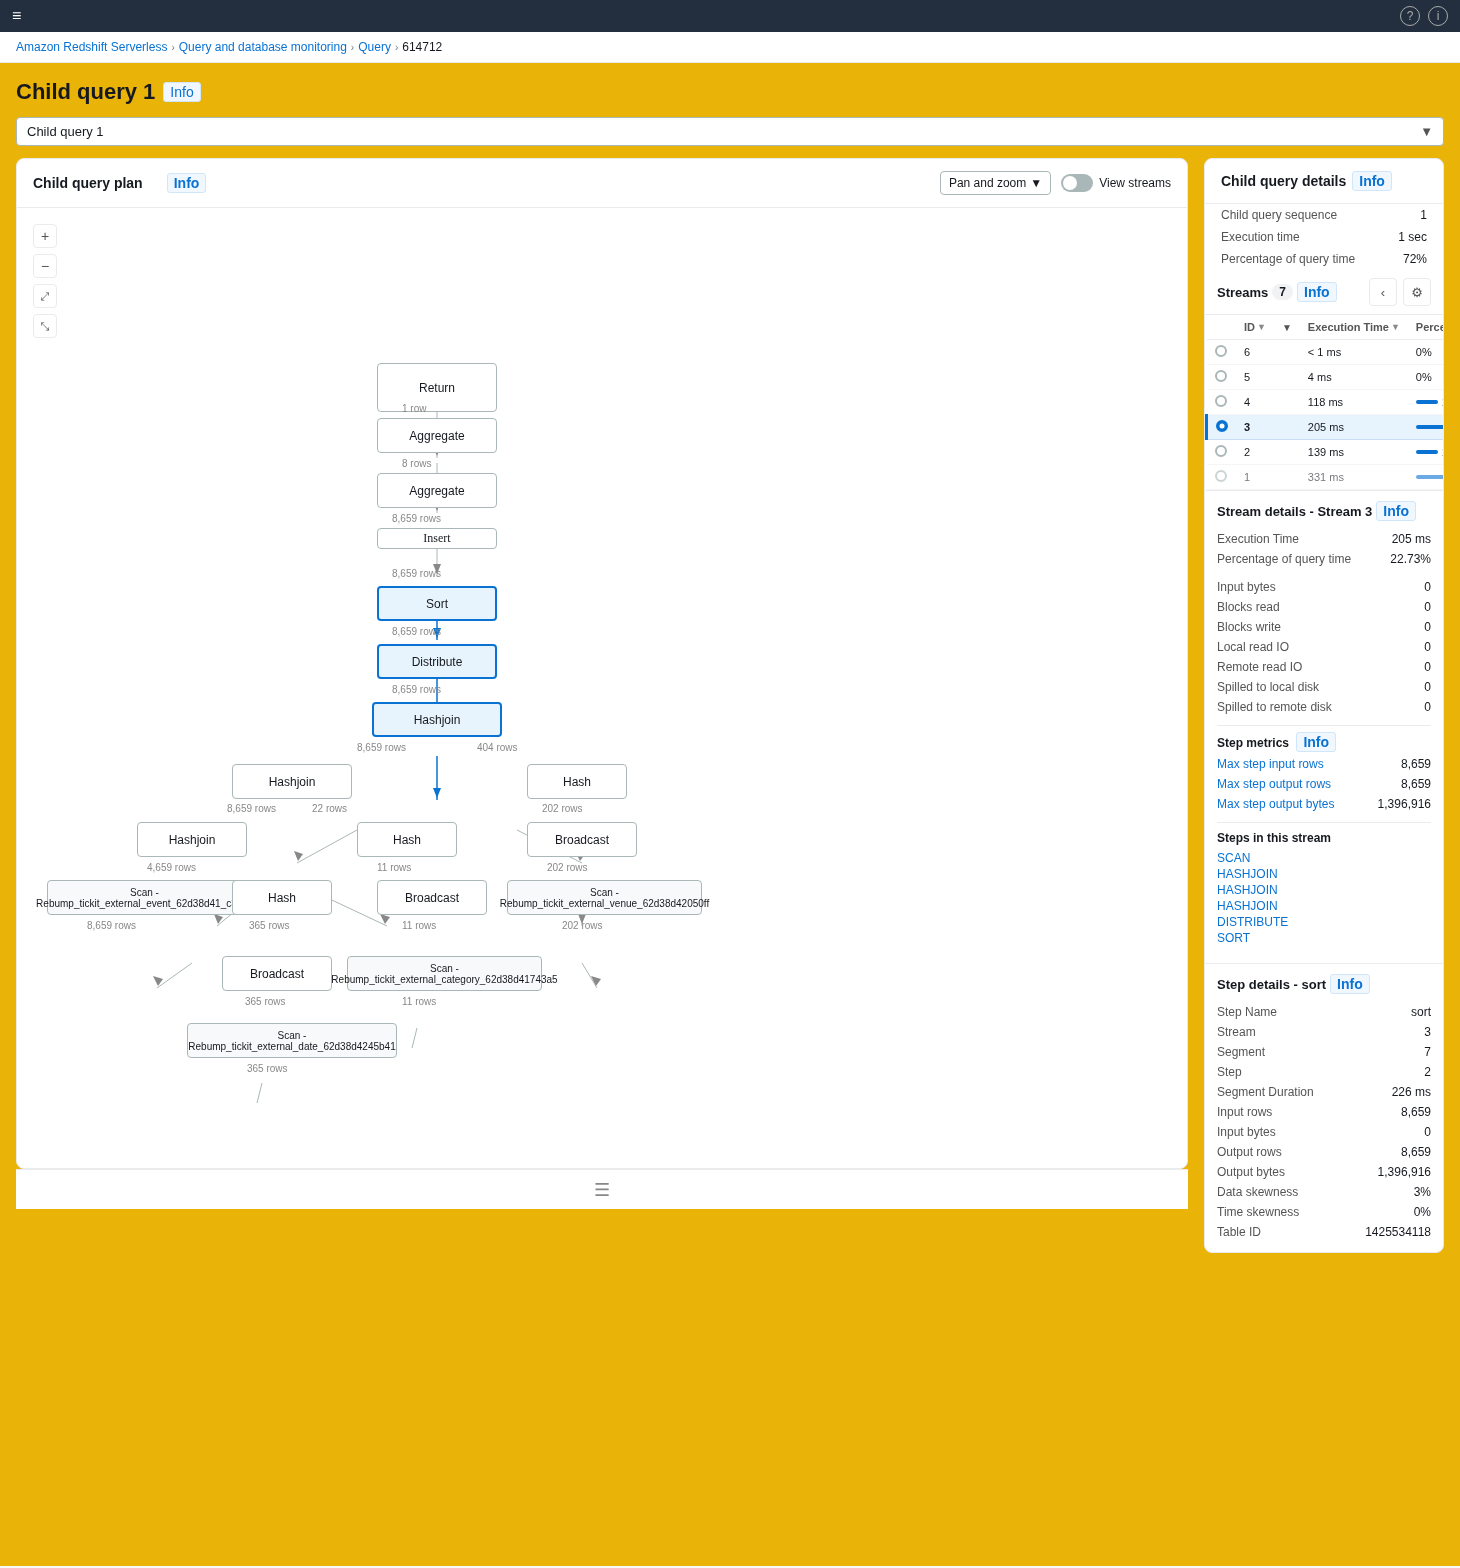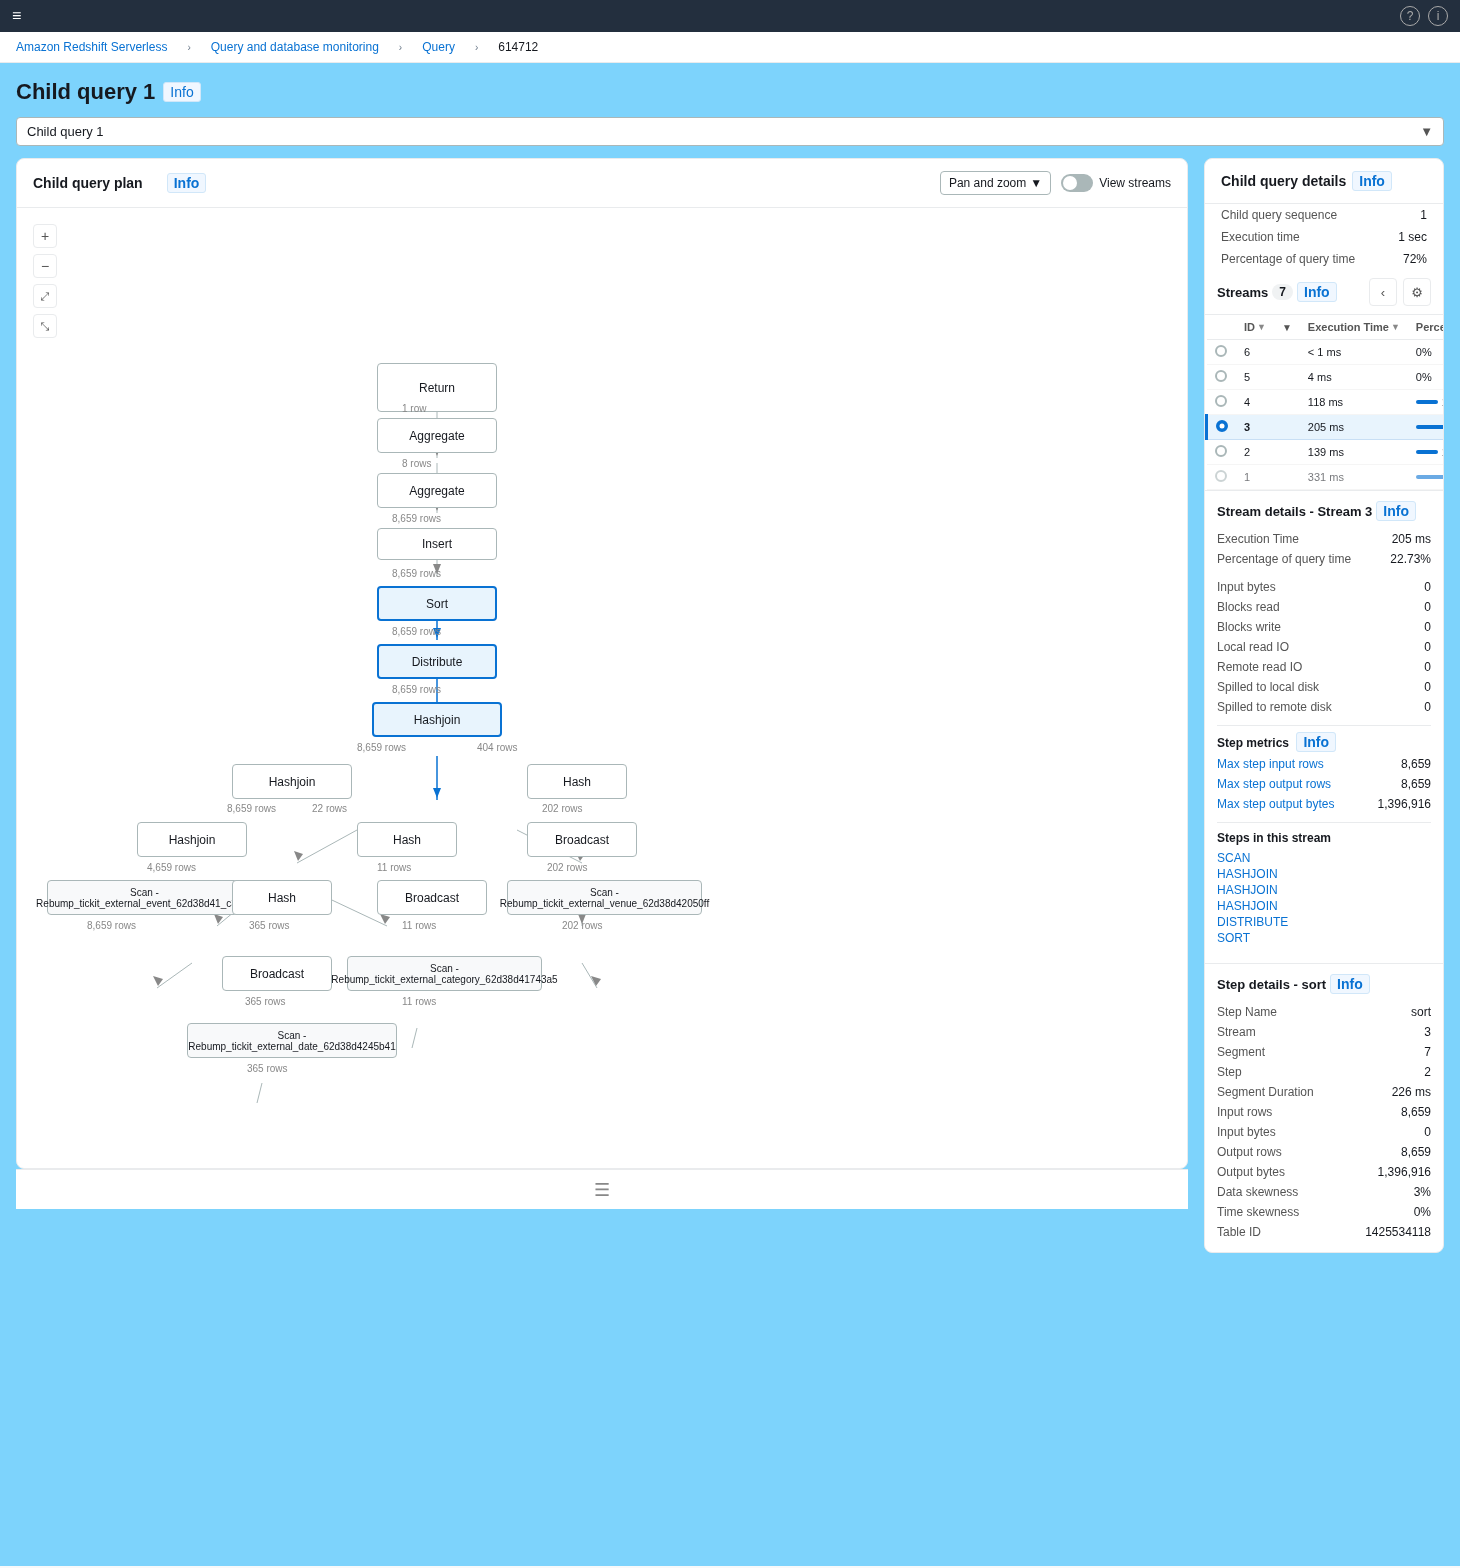--- a/index.html
+++ b/index.html
@@ -2,27 +2,27 @@
 <html><head>
   <meta charset="utf-8">
   <style>
     * { box-sizing: border-box; margin: 0; padding: 0; }
     body { font-family: -apple-system, BlinkMacSystemFont, 'Segoe UI', Arial, sans-serif; font-size: 13px; background: #f8f9fa; color: #16191f; }
 
     
     .top-nav { height: 32px; background: #232f3e; display: flex; align-items: center; padding: 0 12px; gap: 8px; }
 
     
-    .breadcrumb { display: flex; align-items: center; gap: 20px; padding: 8px 16px; font-size: 12px; color: #0972d3; background: #fff; border-bottom: 1px solid #e9ebed; }
+    .breadcrumb { display: flex; align-items: center; gap: 4px; padding: 8px 16px; font-size: 12px; color: #0972d3; background: #fff; border-bottom: 1px solid #e9ebed; }
     .breadcrumb-sep { color: #6c7a8a; font-size: 10px; }
     .breadcrumb-current { color: #16191f; }
     .breadcrumb a { color: #0972d3; text-decoration: none; cursor: pointer; }
 
     
-    .page { display: flex; flex-direction: column; padding: 16px; background: #7dd3fc; min-height: calc(100vh - 65px); }
+    .page { display: flex; flex-direction: column; padding: 16px; background: #eab308; min-height: calc(100vh - 65px); }
     .page-title-row { display: flex; align-items: center; gap: 8px; margin-bottom: 12px; }
     .page-title { font-size: 22px; font-weight: 700; color: #16191f; }
     .info-badge { font-size: 14px; color: #0972d3; background: #f0f7ff; border: 1px solid #d1e7f9; border-radius: 3px; padding: 1px 6px; cursor: pointer; }
 
     
     .dropdown-row { margin-bottom: 12px; }
     .dropdown { width: 100%; border: 1px solid #aab7b8; border-radius: 4px; padding: 6px 10px; background: #fff; display: flex; align-items: center; justify-content: space-between; cursor: pointer; font-size: 13px; }
     .dropdown-chevron { color: #555; }
 
     
@@ -241,21 +241,21 @@
           <div class="node" style="left:360px;top:210px;width:120px;height:35px;">
             <span>Aggregate</span>
           </div>
           <div class="row-label" style="left:385px;top:250px;">8 rows</div>
 
           <div class="node" style="left:360px;top:265px;width:120px;height:35px;">
             <span>Aggregate</span>
           </div>
           <div class="row-label" style="left:375px;top:305px;">8,659 rows</div>
 
-          <div class="node" style="left:360px;top:320px;width:120px;height:32px;">
+          <div class="node" style="left:360px;top:320px;width:120px;height:21px;font-family:Liberation Serif, serif;">
             <span>Insert</span>
           </div>
           <div class="row-label" style="left:375px;top:360px;">8,659 rows</div>
 
           <div class="node highlighted" style="left:360px;top:378px;width:120px;height:35px;">
             <span>Sort</span>
           </div>
           <div class="row-label" style="left:375px;top:418px;">8,659 rows</div>
 
           <div class="node highlighted" style="left:360px;top:436px;width:120px;height:35px;">

